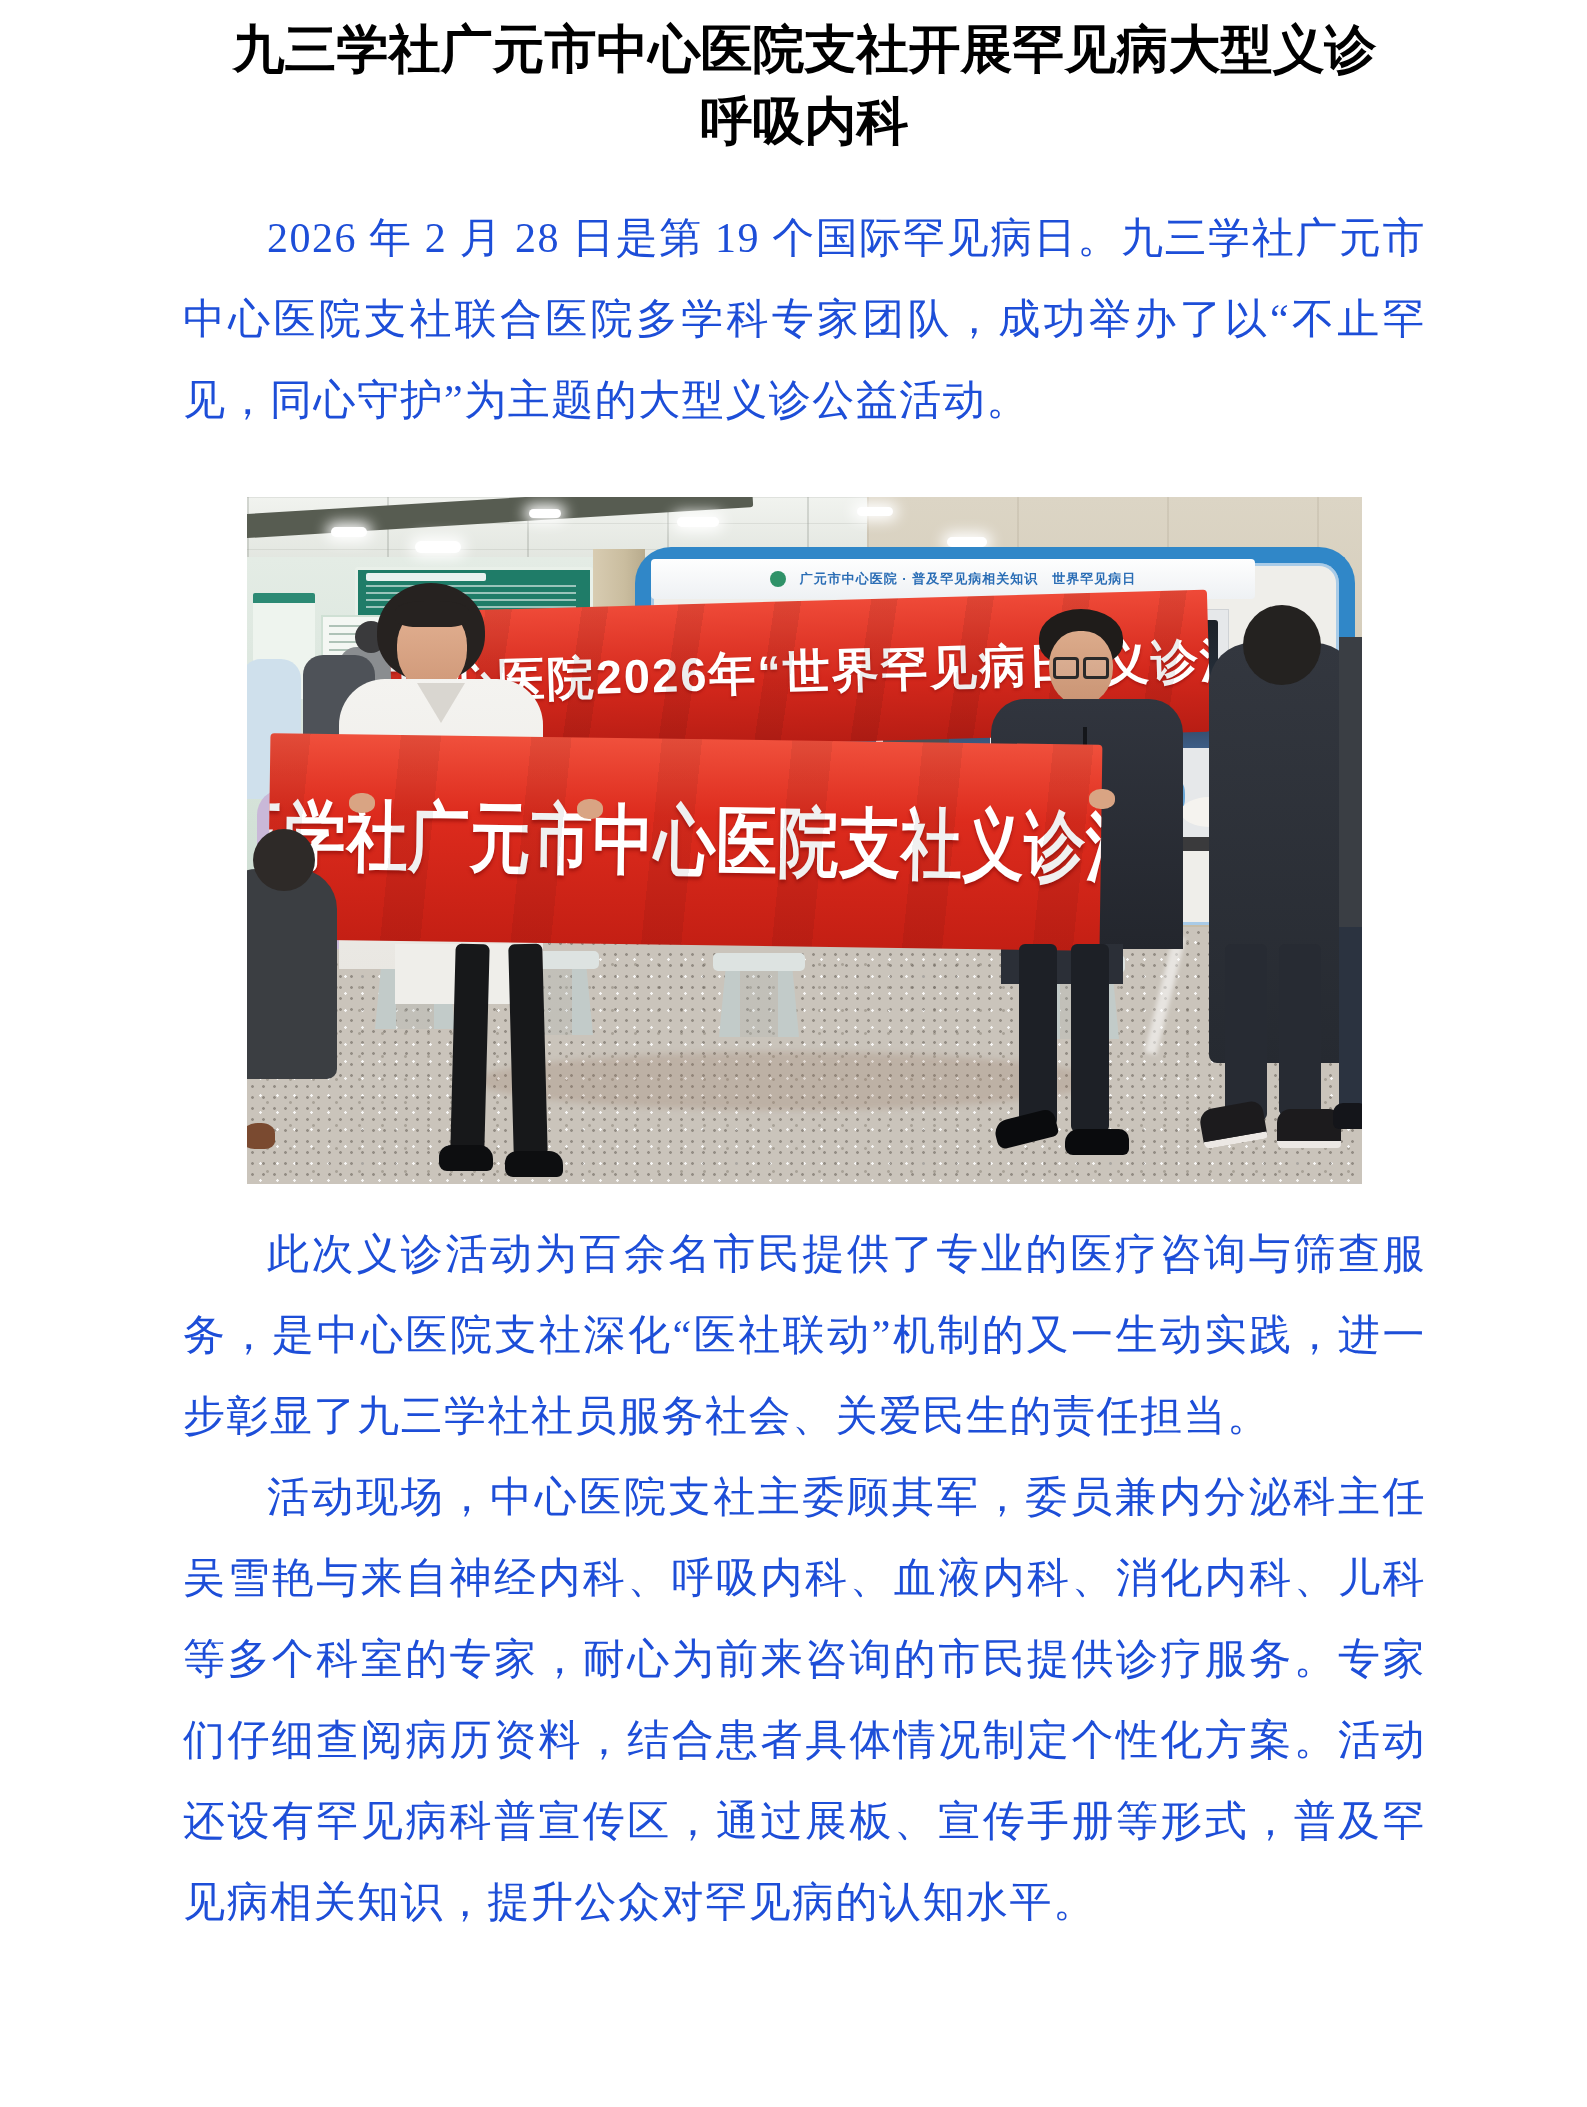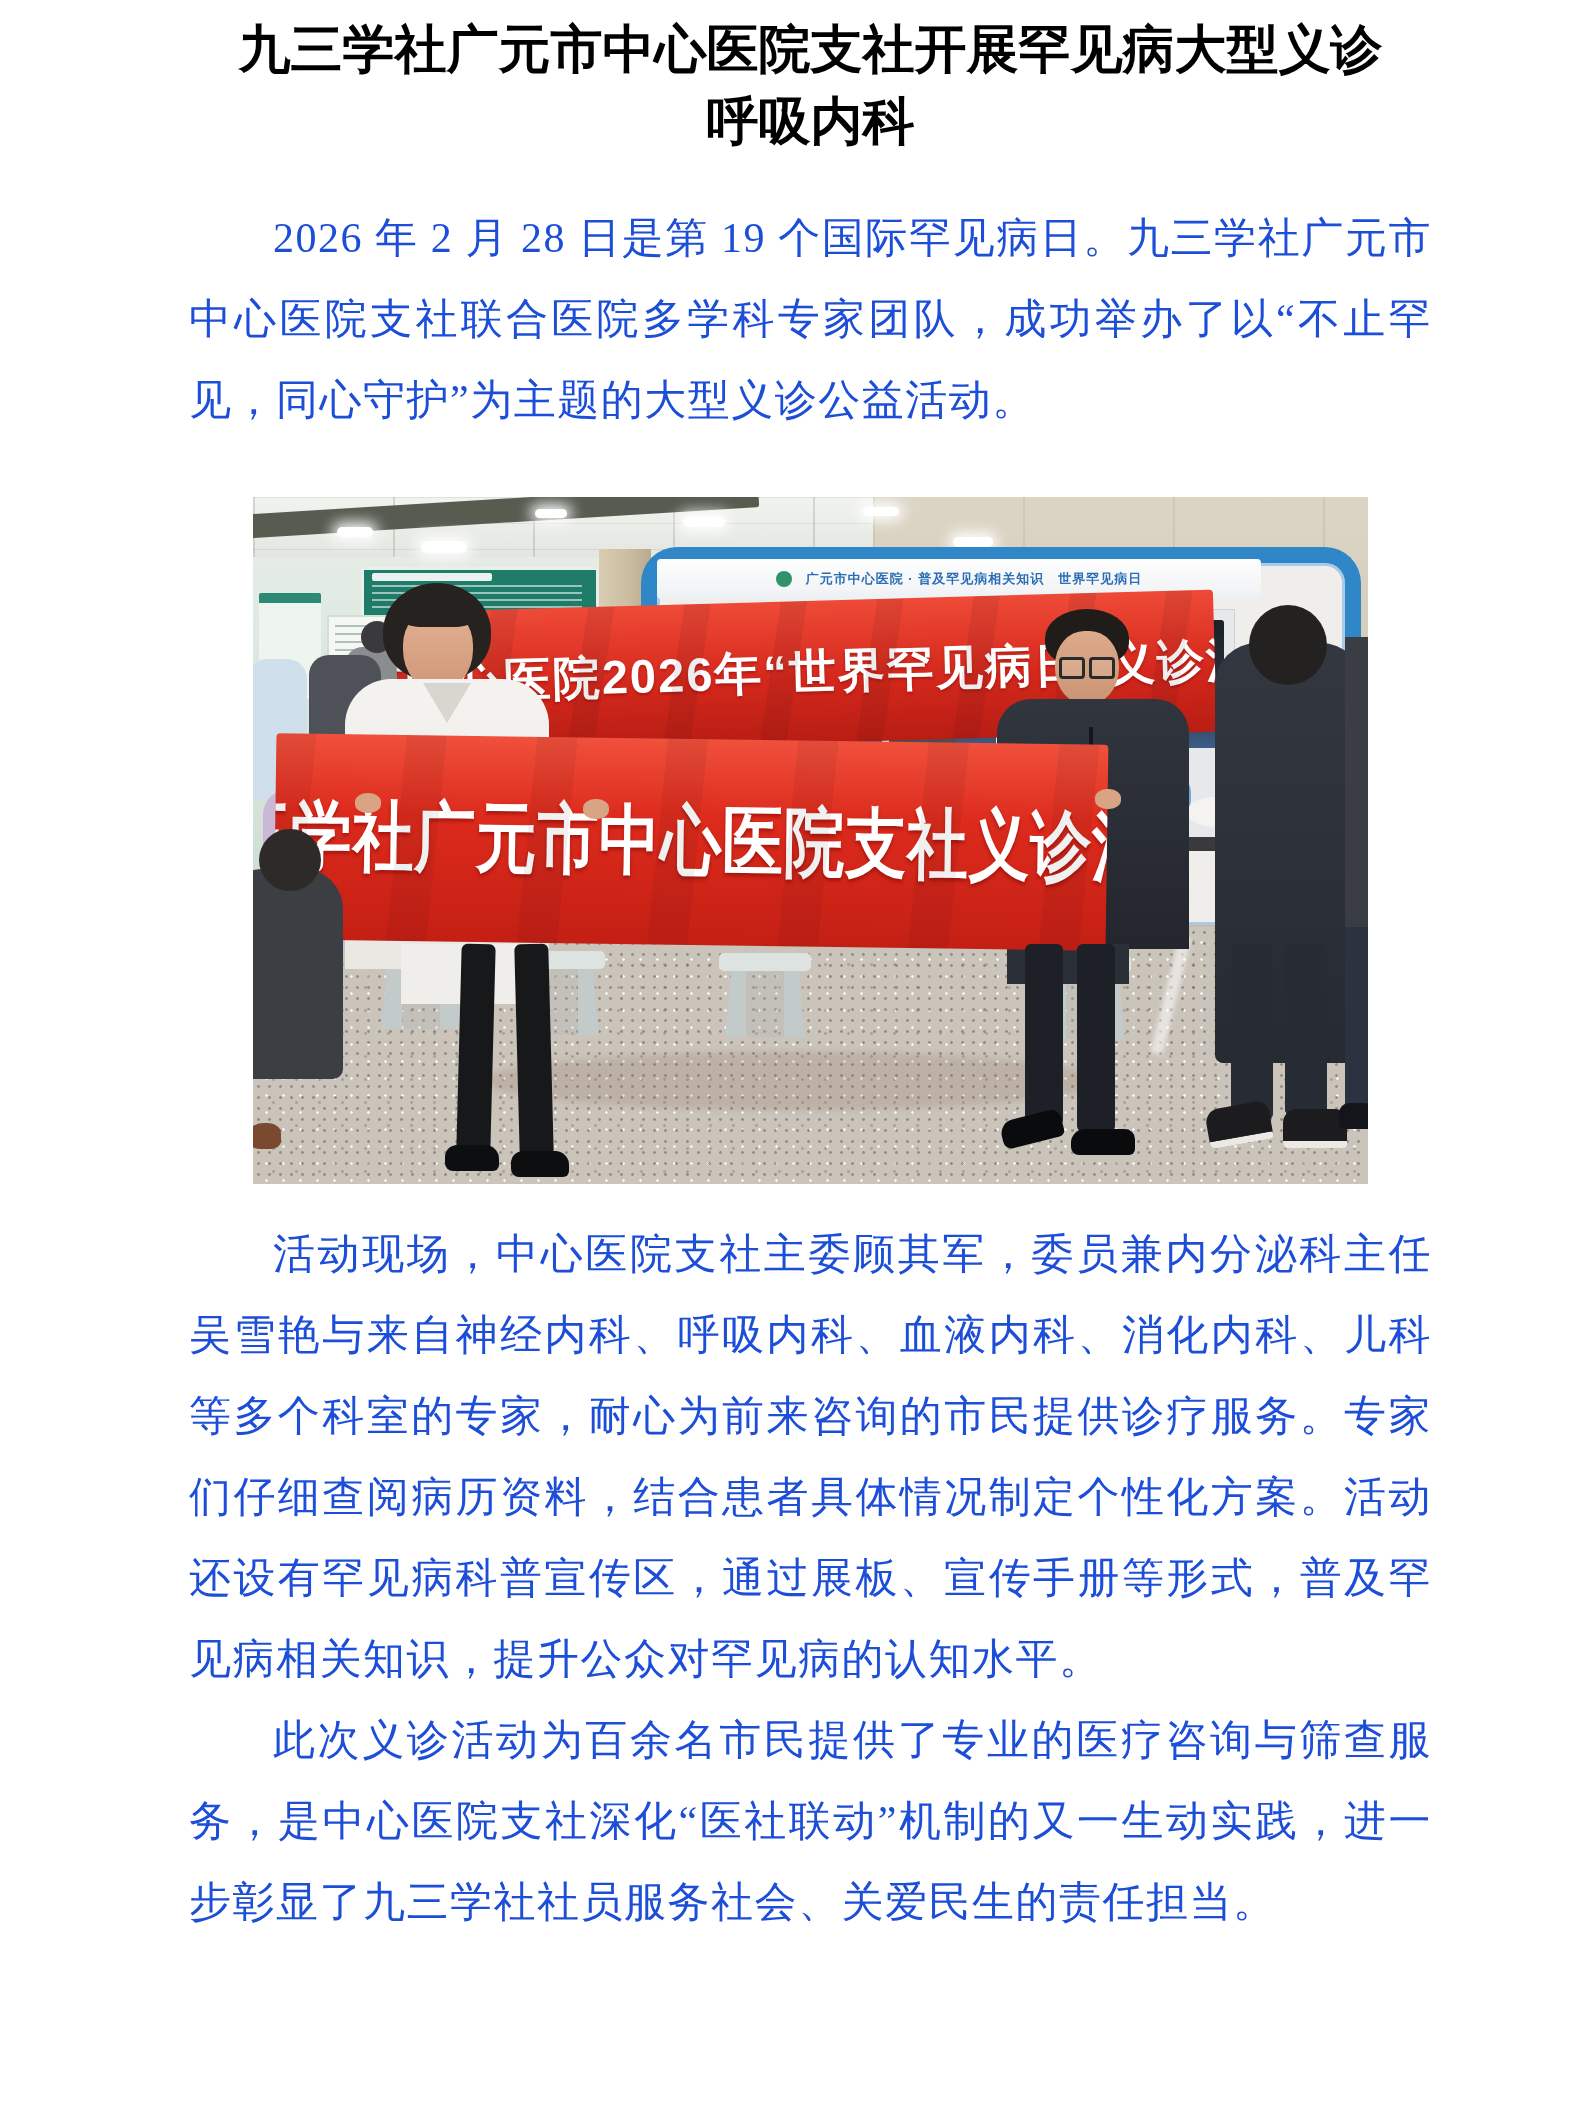--- a/index.html
+++ b/index.html
@@ -1,21 +1,21 @@
 <!DOCTYPE html>
 <html><head>
 <meta charset="utf-8">
 <style>
   html,body{margin:0;padding:0;}
   body{
     width:1587px;height:2107px;background:#ffffff;overflow:hidden;
     font-family:"Liberation Serif","DejaVu Serif",serif;color:#000;
   }
   .page{position:relative;width:1587px;height:2107px;background:#fff;}
-  .doc{position:absolute;left:189px;top:0;width:1243px;}
+  .doc{position:absolute;left:183px;top:0;width:1243px;}
   .title{
     margin:14px 0 40px 0;text-align:center;font-weight:bold;
     font-size:52px;line-height:72px;color:#000;
   }
   .para{
     margin:0;font-size:42px;line-height:81px;letter-spacing:1.5px;
     text-align:justify;text-justify:inter-character;text-indent:2em;color:#1d4ed8;
   }
   
   .photo{
@@ -346,17 +346,17 @@
       <div class="sn sn1"></div>
       <div class="sn sn2"></div>
       <div class="jl3"></div>
       <div class="es"></div>
       <div class="shoe-tip"></div>
       <div class="fg-person">
           <div class="head"></div>
         </div>
     </div>
 
+    <p class="para">此次义诊活动为百余名市民提供了专业的医疗咨询与筛查服务，是中心医院支社深化“医社联动”机制的又一生动实践，进一步彰显了九三学社社员服务社会、关爱民生的责任担当。</p>
     <p class="para">活动现场，中心医院支社主委顾其军，委员兼内分泌科主任吴雪艳与来自神经内科、呼吸内科、血液内科、消化内科、儿科等多个科室的专家，耐心为前来咨询的市民提供诊疗服务。专家们仔细查阅病历资料，结合患者具体情况制定个性化方案。活动还设有罕见病科普宣传区，通过展板、宣传手册等形式，普及罕见病相关知识，提升公众对罕见病的认知水平。</p>
-    <p class="para">此次义诊活动为百余名市民提供了专业的医疗咨询与筛查服务，是中心医院支社深化“医社联动”机制的又一生动实践，进一步彰显了九三学社社员服务社会、关爱民生的责任担当。</p>
 
   </div>
 </div>
 
 </body></html>

